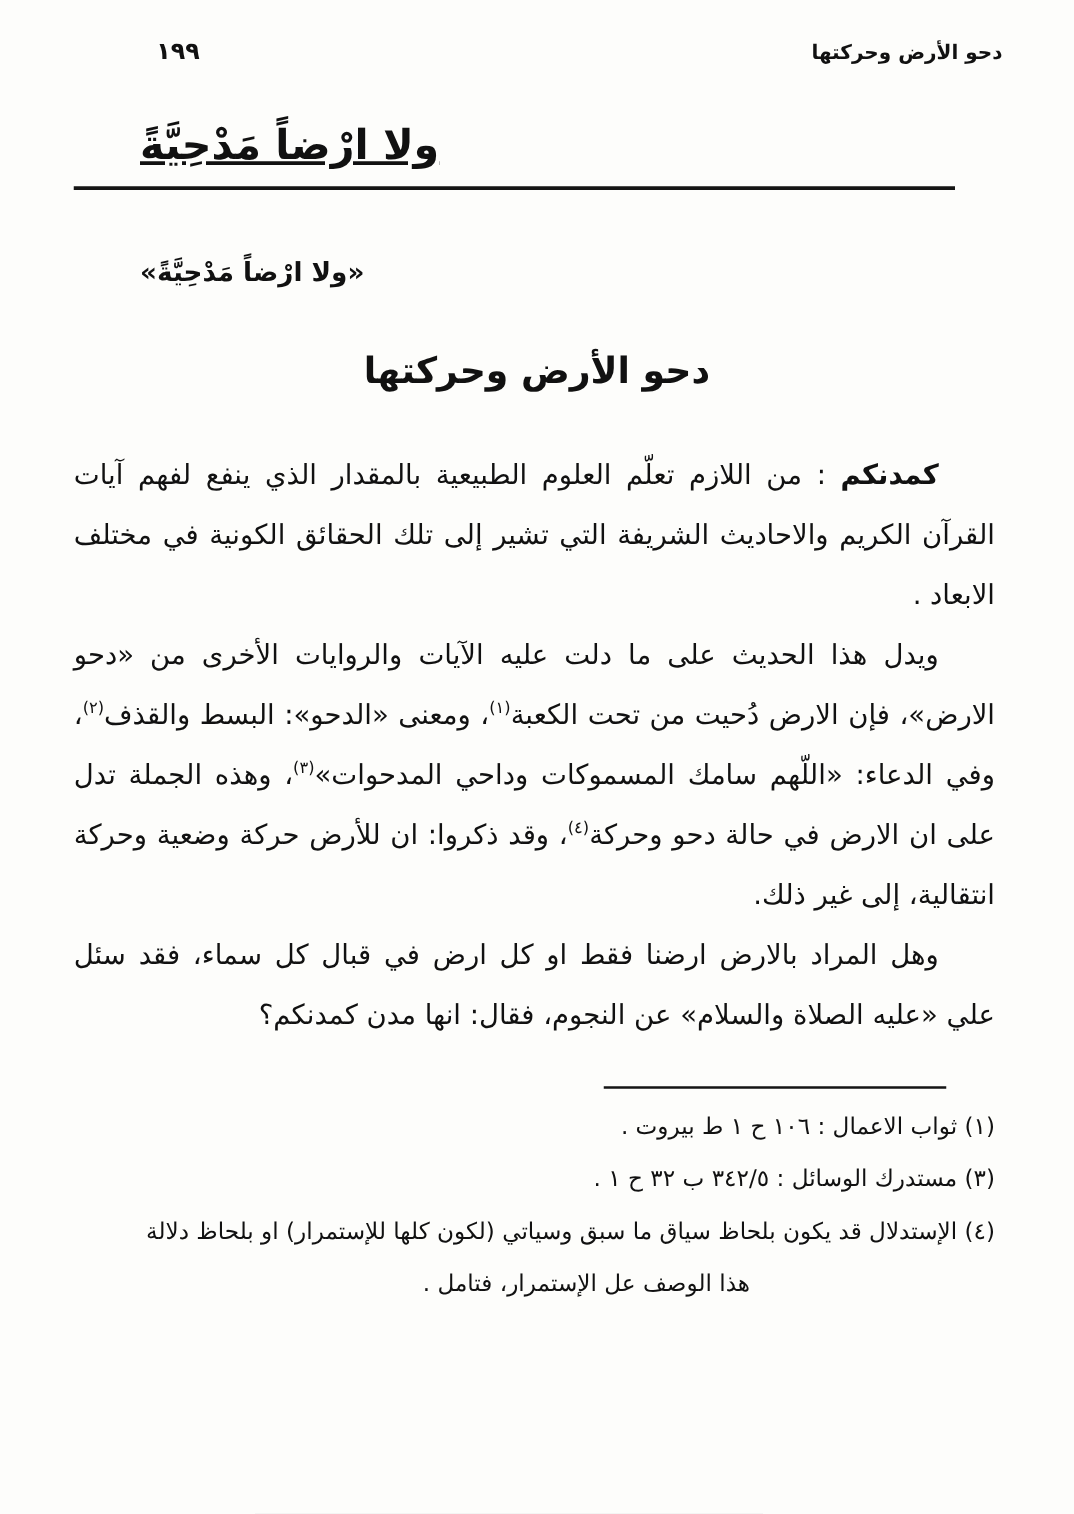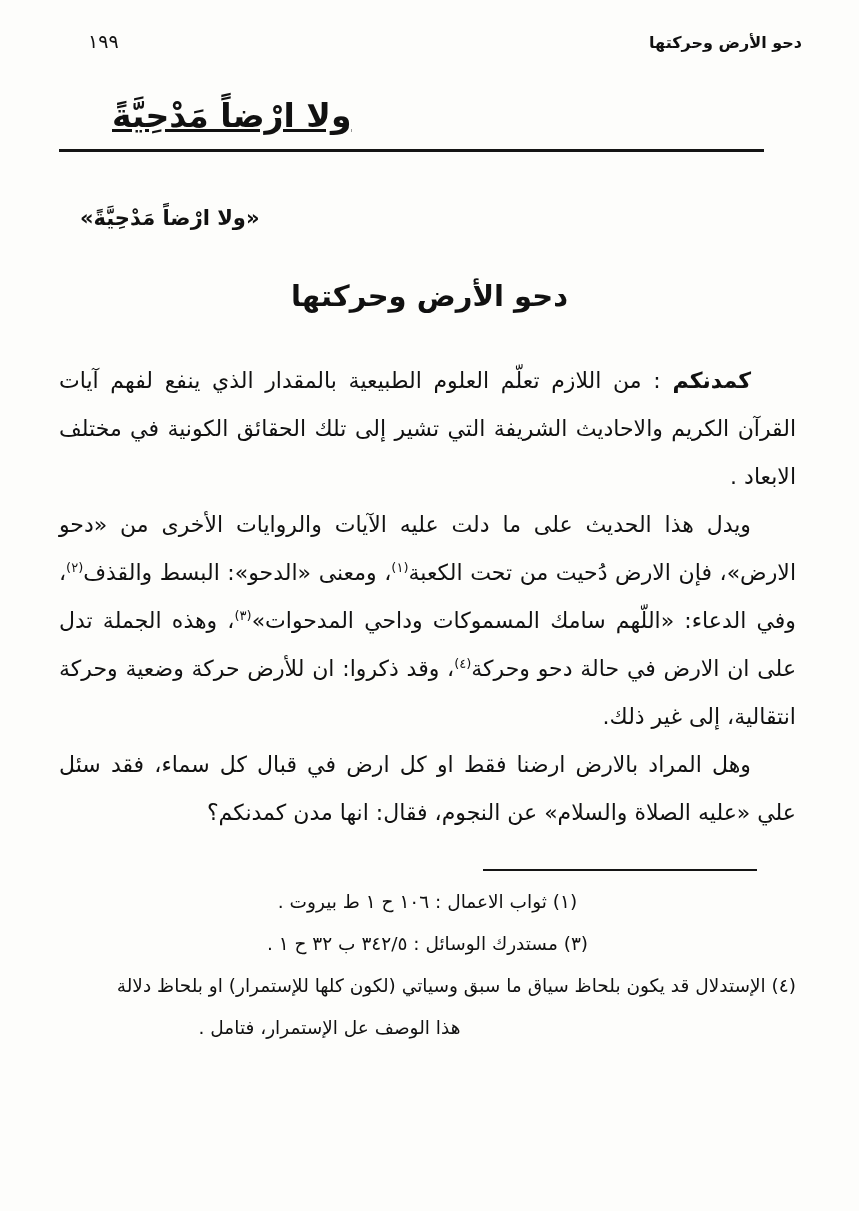--- a/index.html
+++ b/index.html
@@ -21,22 +21,23 @@
   
   .page-header {
     direction: ltr;
     display: flex;
     justify-content: space-between;
     align-items: baseline;
     padding: 30px 57px 0 88px;
   }
   .page-number {
     font-size: 19px;
-    font-weight: normal;
+    font-weight: bold;
     letter-spacing: 1px;
+    margin-left: 37px;
   }
   .running-title {
     font-size: 16px;
     font-weight: bold;
   }
   
   .main-title {
     margin-top: 42px;
     padding-left: 112px;
     text-align: left;
@@ -48,21 +49,21 @@
   }
   .main-title-inner { direction: rtl; unicode-bidi: isolate; }
   .title-rule {
     border: none;
     height: 3px;
     background: #151515;
     margin: 10px 95px 0 59px;
   }
   .quote-heading {
     margin-top: 52px;
-    padding-left: 80px;
+    padding-left: 112px;
     text-align: left;
     font-size: 21px;
     font-weight: bold;
     line-height: 1.4;
   }
   .section-heading {
     margin: 46px 0 0 0;
     text-align: center;
     font-size: 29px;
     font-weight: bold;
@@ -91,21 +92,21 @@
     background: #151515;
     width: 274px;
     margin: 32px 102px 10px auto;
   }
   .footnotes {
     margin: 0 63px 0 59px;
     font-size: 18.5px;
     line-height: 42px;
     text-align: right;
   }
-  .fn-line { white-space: normal; text-align: center; }
+  .fn-line { white-space: normal; }
   .fn-line.full { text-align: justify; text-justify: inter-word; }
   .fn-line.indent { padding-right: 196px; }
 </style>
 </head>
 <body>
 
 <div class="page">
 
   <header class="page-header">
     <span class="page-number">١٩٩</span>

